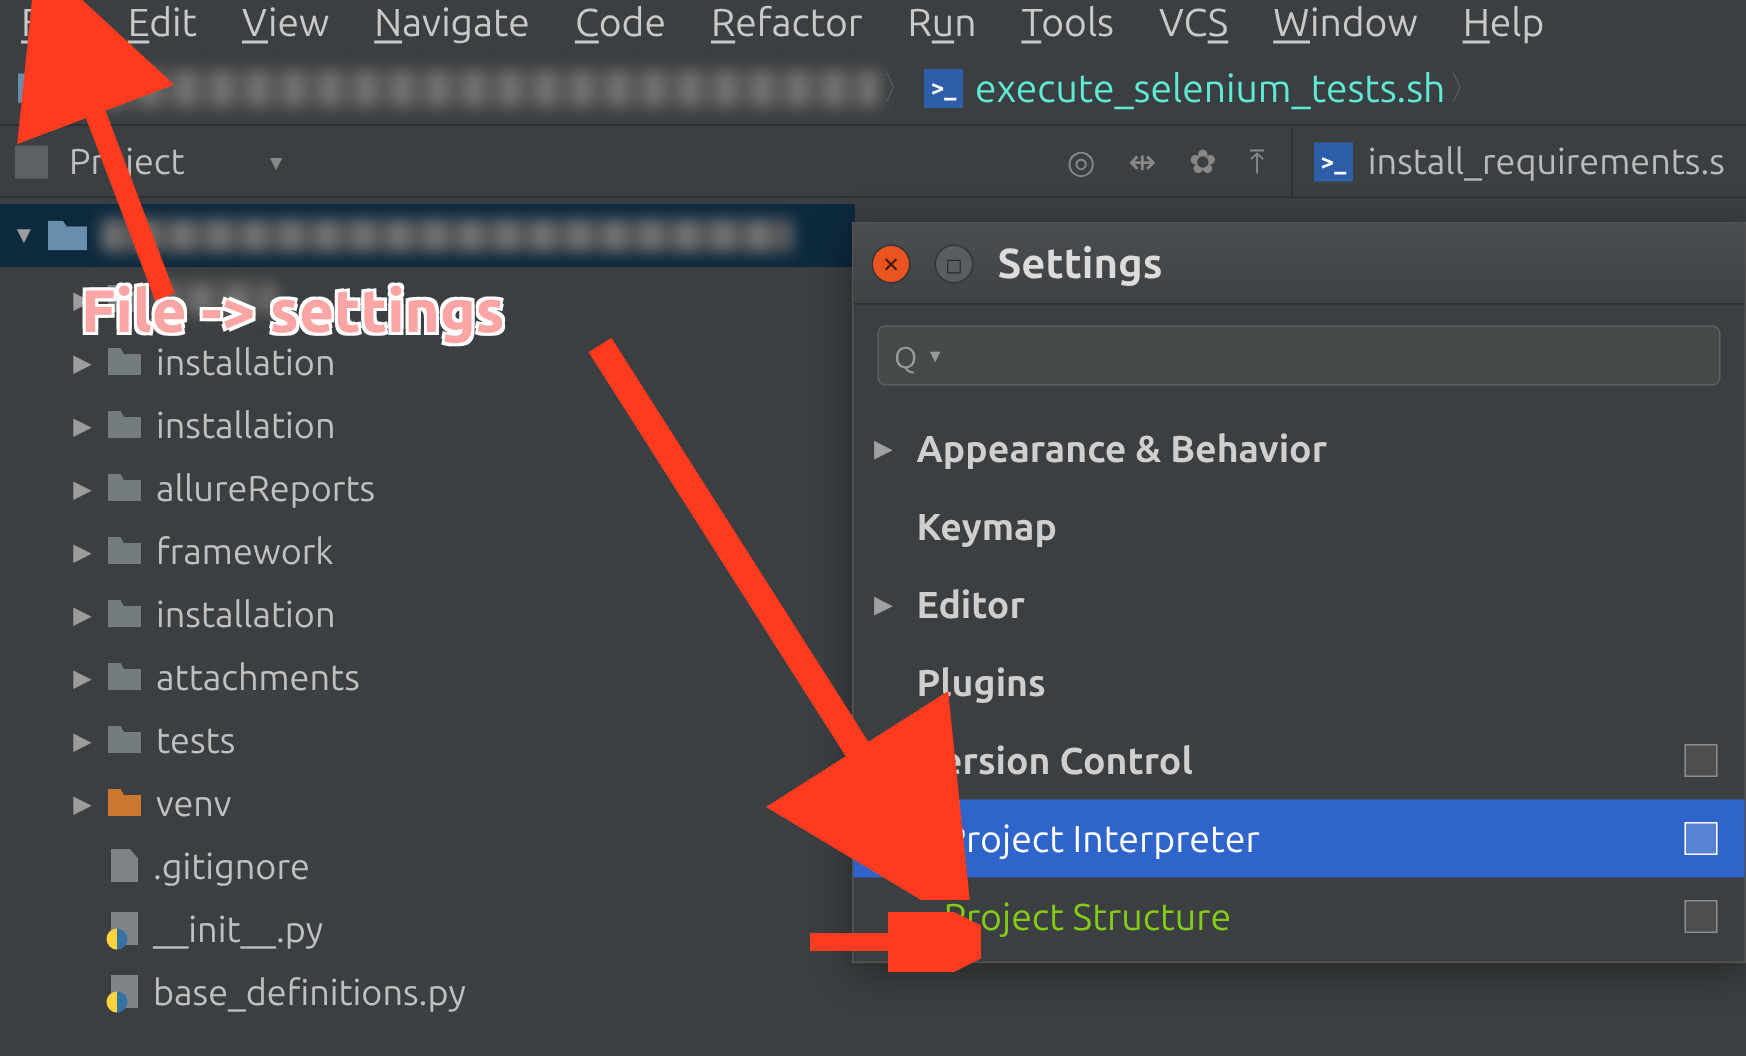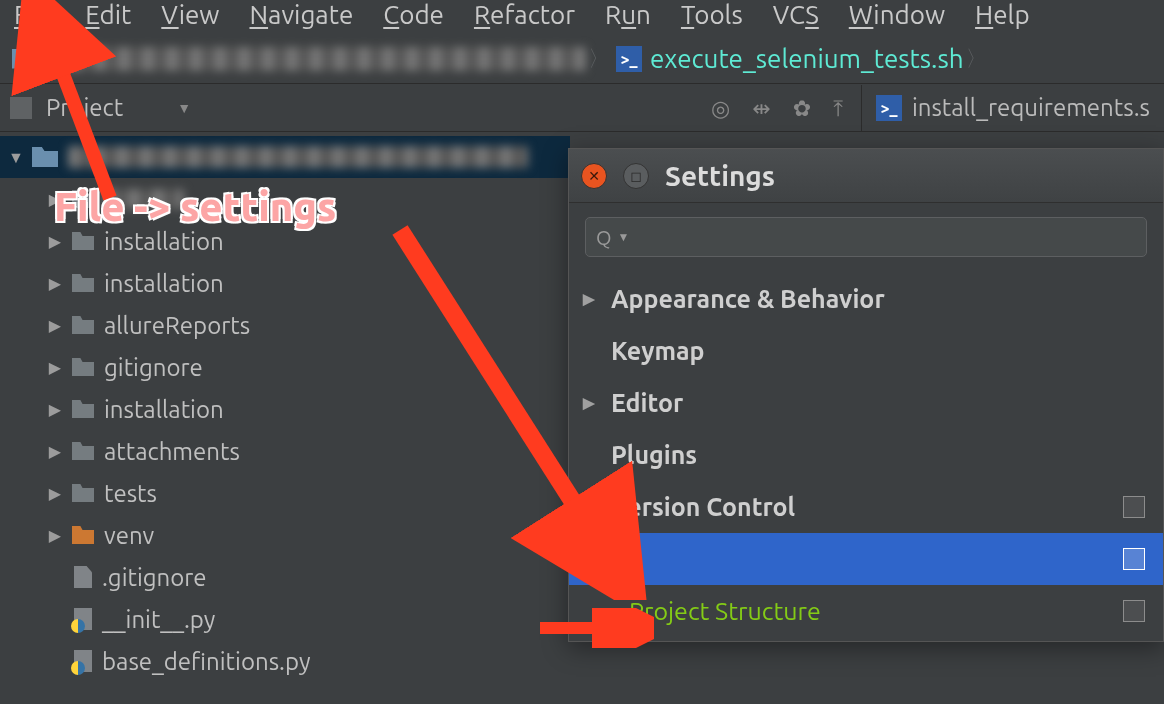--- a/index.html
+++ b/index.html
@@ -255,21 +255,21 @@
     <span>installation</span>
   </div>
   <div class="tree-row" style="padding-left:48px;">
     <span class="disc">▶</span>
     <span class="folder-dark"></span>
     <span>allureReports</span>
   </div>
   <div class="tree-row" style="padding-left:48px;">
     <span class="disc">▶</span>
     <span class="folder-dark"></span>
-    <span>gitignore</span>
+    <span>framework</span>
   </div>
   <div class="tree-row" style="padding-left:48px;">
     <span class="disc">▶</span>
     <span class="folder-dark"></span>
     <span>installation</span>
   </div>
   <div class="tree-row" style="padding-left:48px;">
     <span class="disc">▶</span>
     <span class="folder-dark"></span>
     <span>attachments</span>
@@ -322,20 +322,21 @@
       <span>Editor</span>
     </div>
     <div class="srow bold" style="padding-left:42px;">
       <span>Plugins</span>
     </div>
     <div class="srow bold" style="padding-left:42px;text-align:center;">
       <span>Version Control</span>
       <span class="copy"></span>
     </div>
     <div class="srow child sel">
+      <span>Project Interpreter</span>
       <span class="copy"></span>
     </div>
     <div class="srow child">
       <span>Project Structure</span>
       <span class="copy"></span>
     </div>
   </div>
 </div>
 
 <div class="annot">File -&gt; settings</div>

